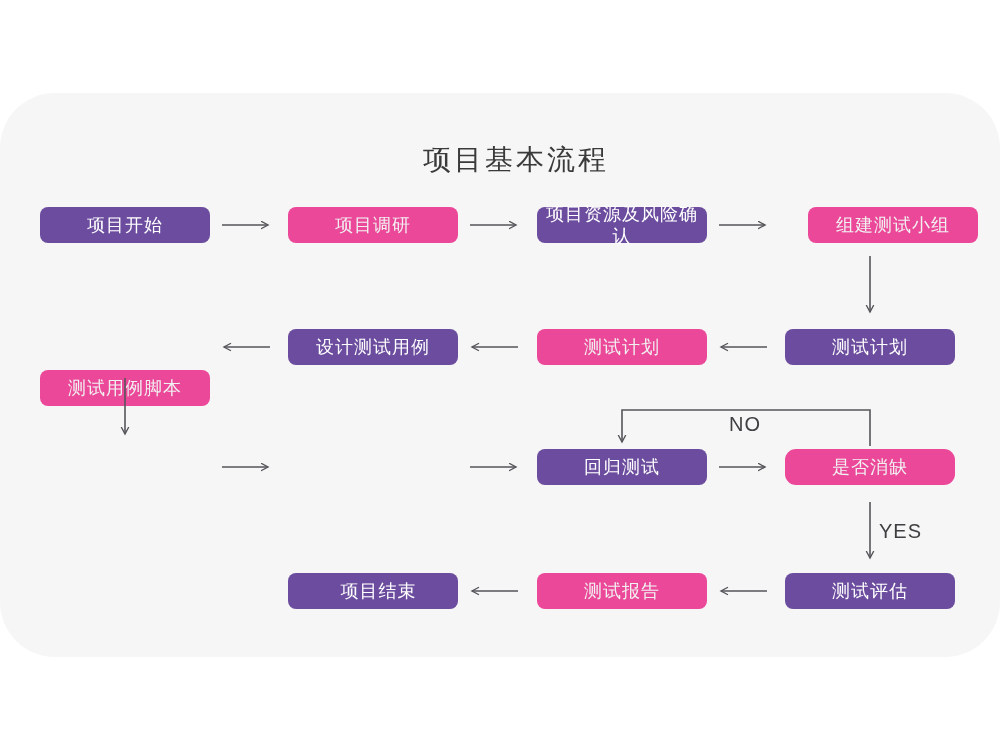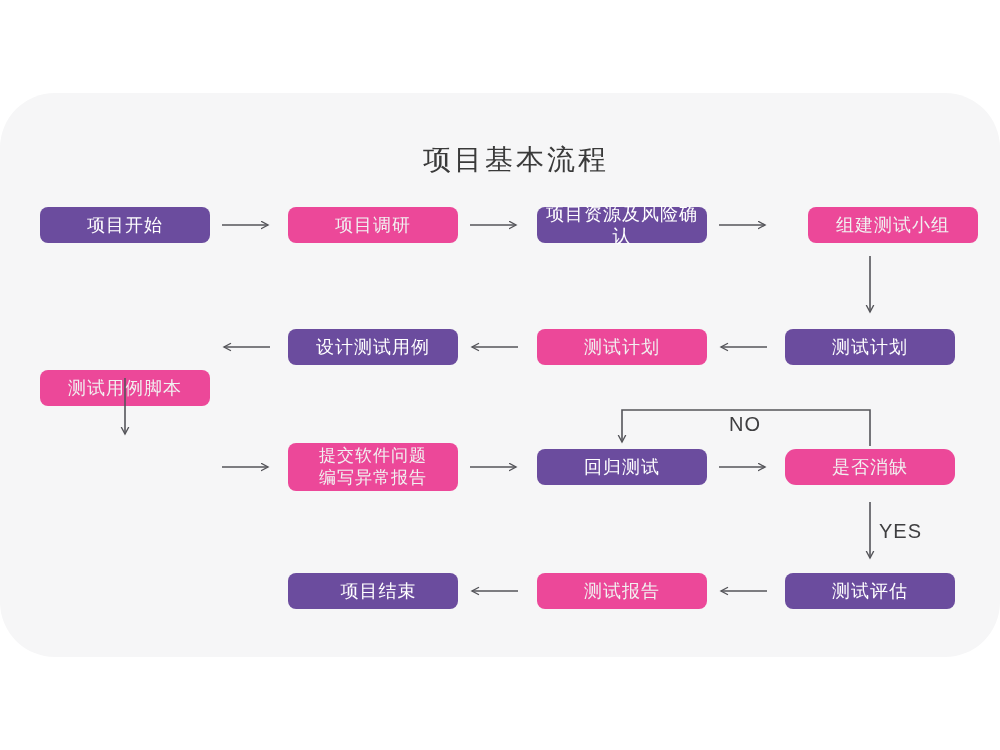--- a/index.html
+++ b/index.html
@@ -42,22 +42,20 @@
   <div class="node purple" style="left:40px;  top:207px;">项目开始</div>
   <div class="node gray" style="left:288px; top:207px;">项目调研</div>
   <div class="node purple" style="left:537px; top:207px;">项目资源及风险确认</div>
   <div class="node gray" style="left:785px; top:207px;margin-left:23px;">组建测试小组</div>
 
   <div class="node purple" style="left:785px; top:329px;">测试计划</div>
   <div class="node gray" style="left:537px; top:329px;">测试计划</div>
   <div class="node purple" style="left:288px; top:329px;">设计测试用例</div>
   <div class="node gray" style="left:40px;  top:329px;margin-top:41px;">测试用例脚本</div>
 
-  <div class="node gray tall" style="left:288px; top:443px;">提交软件问题
-编写异常报告</div>
   <div class="node purple" style="left:537px; top:449px;">回归测试</div>
   <div class="node gray" style="left:785px; top:449px;border-radius:11px;">是否消缺</div>
 
   <div class="node purple" style="left:785px; top:573px;">测试评估</div>
   <div class="node gray" style="left:537px; top:573px;">测试报告</div>
   <div class="node purple" style="left:288px; top:573px;padding-left:11px;">项目结束</div>
 
   <div class="branch-label no">NO</div>
   <div class="branch-label yes">YES</div>
 

